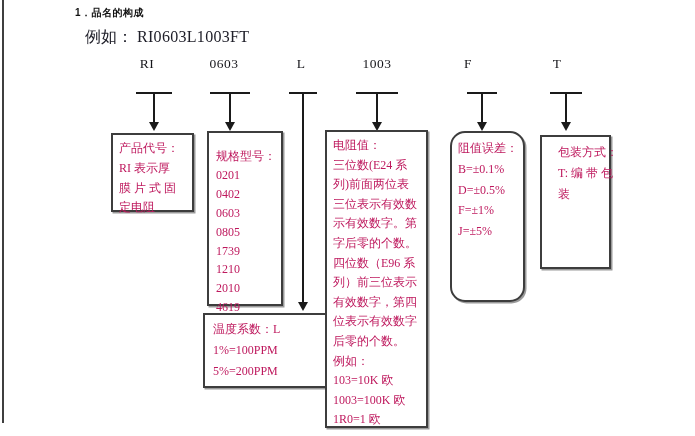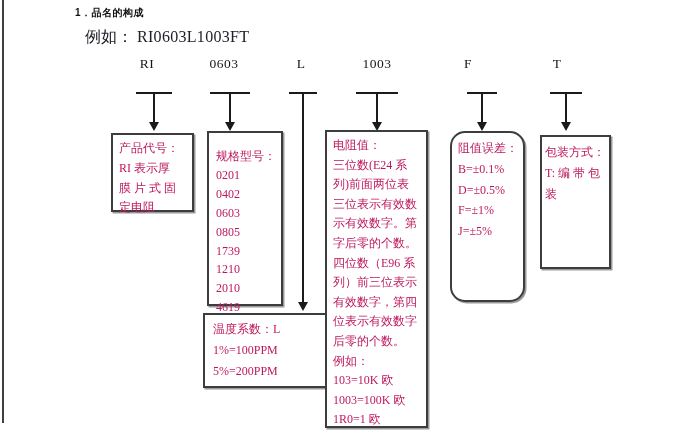--- a/index.html
+++ b/index.html
@@ -46,21 +46,21 @@
   #box-product   { left:111px; top:133px; width:83px;  height:79px;  padding:4px 6px; }
   #box-product .ln { line-height:19.8px; }
   #box-spec      { left:207px; top:131px; width:76px;  height:175px; padding:14px 7px; }
   #box-spec .ln    { line-height:18.9px; }
   #box-temp      { left:203px; top:313px; width:124px; height:75px;  padding:4px 8px; }
   #box-temp .ln    { line-height:21px; }
   #box-res       { left:325px; top:130px; width:103px; height:298px; padding:4px 6px; }
   #box-res .ln     { line-height:19.6px; }
   #box-tol       { left:450px; top:131px; width:75px;  height:171px; padding:5px 6px;border-radius:15px; }
   #box-tol .ln     { line-height:20.8px; }
-  #box-pack      { left:540px; top:135px; width:71px;  height:134px; padding:5px 3px; }
+  #box-pack      { left:540px; top:135px; width:71px;  height:134px; padding:5px 16px; }
   #box-pack .ln    { line-height:21px; }
 </style>
 </head>
 <body>
 
 <div class="page">
   <div class="left-rule"></div>
 
   <div class="title">1．品名的构成</div>
 

